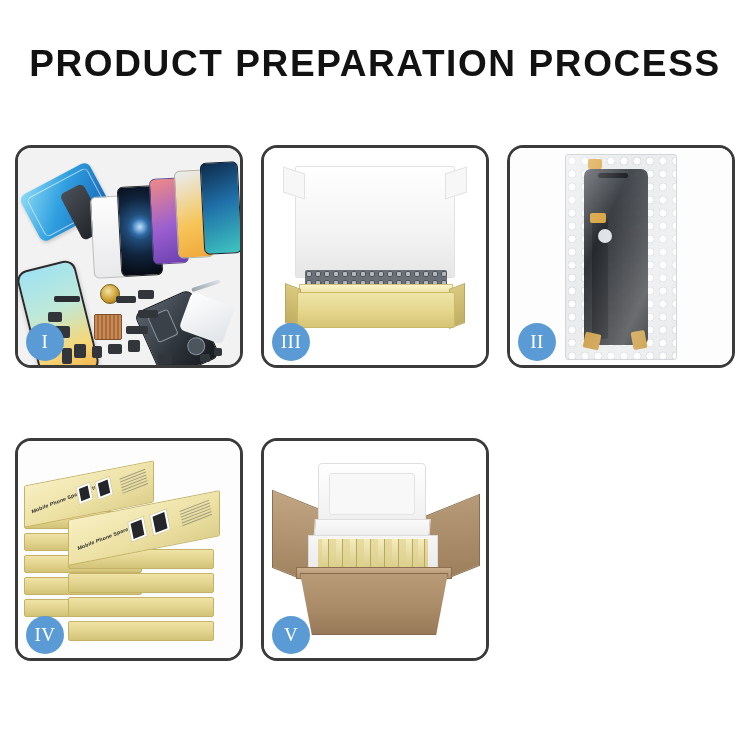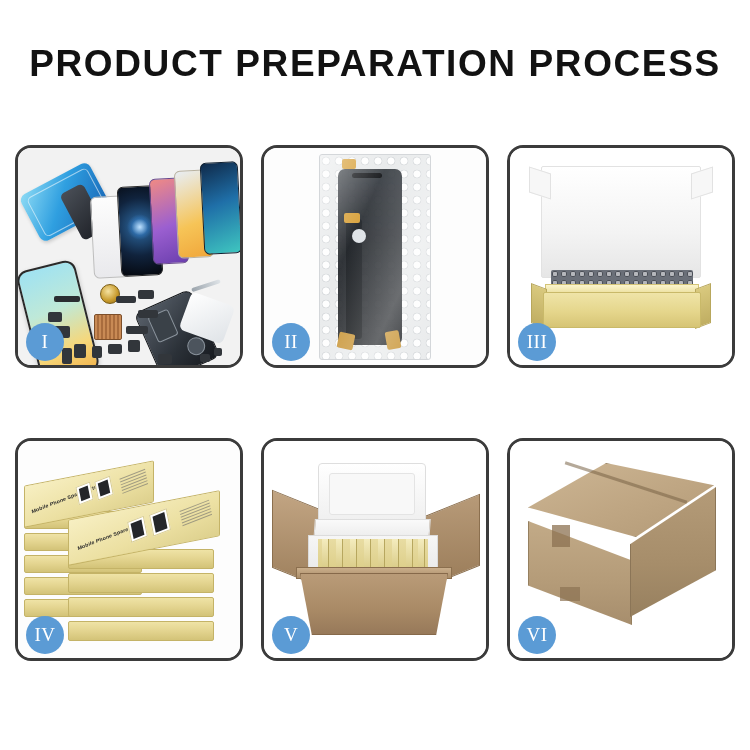--- a/index.html
+++ b/index.html
@@ -443,49 +443,49 @@
           <span class="b11"></span>
           <span class="b12"></span>
           <span class="b13"></span>
           <span class="b14"></span>
         </div>
       </div>
       <div class="badge">I</div>
     </div>
 
     <div class="panel">
+      <div class="panel-inner p3">
+        <div class="b3wrap">
+          <div class="b3-lid"></div>
+          <div class="b3-lid-flapL"></div>
+          <div class="b3-lid-flapR"></div>
+          <div class="b3-foam"></div>
+          <div class="b3-top-edge"></div>
+          <div class="b3-side"></div>
+          <div class="b3-sideR"></div>
+          <div class="b3-front"></div>
+        </div>
+      </div>
+      <div class="badge">III</div>
+    </div>
+
+    <div class="panel">
       <div class="panel-inner p2">
         <div class="bubblepack">
           <div class="bp-screen"></div>
           <div class="bp-flex"></div>
           <div class="bp-gold1"></div>
           <div class="bp-gold2"></div>
           <div class="bp-gold3"></div>
           <div class="bp-gold4"></div>
           <div class="bp-chip"></div>
           <div class="bp-sheen"></div>
         </div>
       </div>
       <div class="badge">II</div>
-    </div>
-
-    <div class="panel">
-      <div class="panel-inner p3">
-        <div class="b3wrap">
-          <div class="b3-lid"></div>
-          <div class="b3-lid-flapL"></div>
-          <div class="b3-lid-flapR"></div>
-          <div class="b3-foam"></div>
-          <div class="b3-top-edge"></div>
-          <div class="b3-side"></div>
-          <div class="b3-sideR"></div>
-          <div class="b3-front"></div>
-        </div>
-      </div>
-      <div class="badge">III</div>
     </div>
 
     <div class="panel">
       <div class="panel-inner p4">
         <div class="stackwrap">
 
           <div class="sbox" style="left:0px; top:146px; width:118px; height:18px;"></div>
           <div class="sbox" style="left:0px; top:124px; width:118px; height:18px;"></div>
           <div class="sbox" style="left:0px; top:102px; width:118px; height:18px;"></div>
           <div class="sbox" style="left:0px; top:80px; width:118px; height:18px;"></div>
@@ -556,28 +556,15 @@
             <span style="left:88px;"></span>
               <span style="left:100px;"></span>
           </div>
           <div class="v-carton-rim"></div>
           <div class="v-carton-front"></div>
         </div>
       </div>
       <div class="badge">V</div>
     </div>
 
-    <div class="panel">
-      <div class="panel-inner p6">
-        <div class="c-wrap">
-          <div class="c-top"></div>
-          <div class="c-left"></div>
-          <div class="c-right"></div>
-          <div class="c-seam"></div>
-          <div class="c-tape1"></div>
-          <div class="c-tape2"></div>
-        </div>
-      </div>
-      <div class="badge">VI</div>
-    </div>
 
   </div>
 </div>
 
 </body></html>

